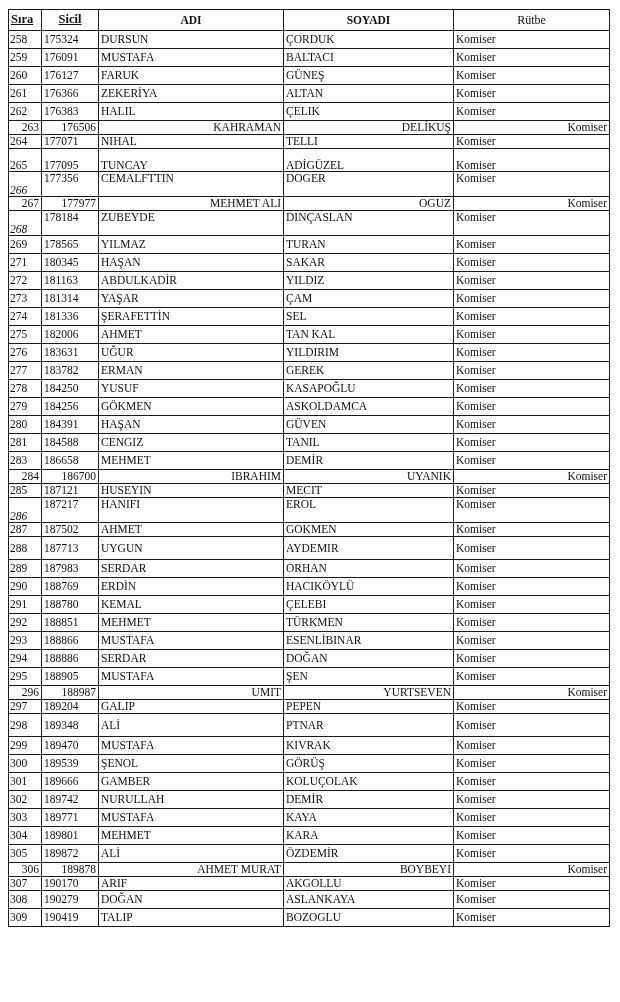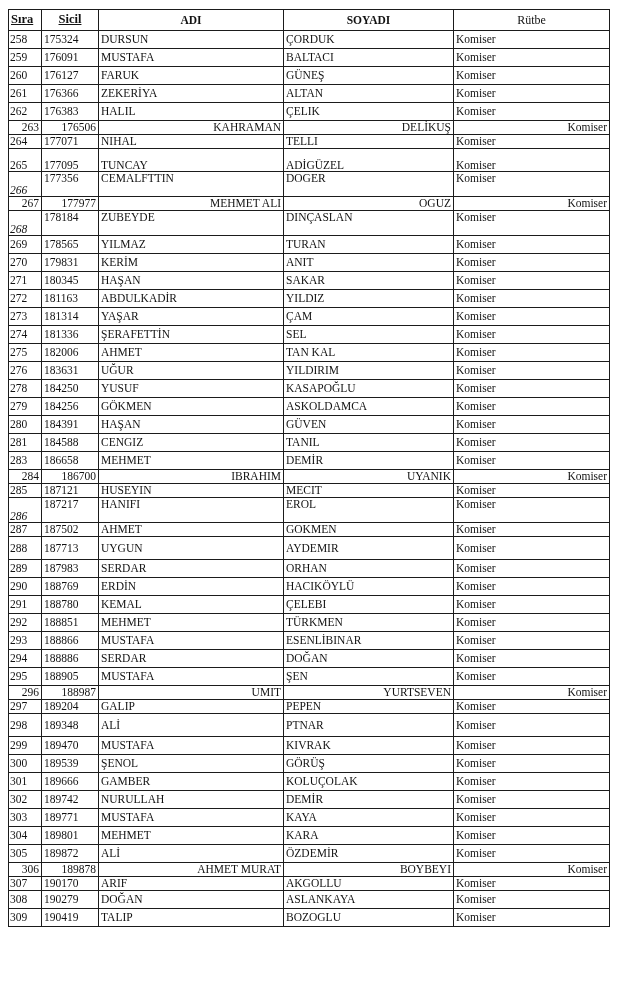--- a/index.html
+++ b/index.html
@@ -137,27 +137,20 @@
           <td class="c-rutbe">Komiser</td>
         </tr>
         <tr>
           <td class="c-sira">269</td>
           <td class="c-sicil">178565</td>
           <td class="c-adi">YILMAZ</td>
           <td class="c-soyadi">TURAN</td>
           <td class="c-rutbe">Komiser</td>
         </tr>
         <tr>
-          <td class="c-sira">270</td>
-          <td class="c-sicil">179831</td>
-          <td class="c-adi">KERİM</td>
-          <td class="c-soyadi">ANIT</td>
-          <td class="c-rutbe">Komiser</td>
-        </tr>
-        <tr>
           <td class="c-sira">271</td>
           <td class="c-sicil">180345</td>
           <td class="c-adi">HAŞAN</td>
           <td class="c-soyadi">SAKAR</td>
           <td class="c-rutbe">Komiser</td>
         </tr>
         <tr>
           <td class="c-sira">272</td>
           <td class="c-sicil">181163</td>
           <td class="c-adi">ABDULKADİR</td>
@@ -183,20 +176,27 @@
           <td class="c-sicil">182006</td>
           <td class="c-adi">AHMET</td>
           <td class="c-soyadi">TAN KAL</td>
           <td class="c-rutbe">Komiser</td>
         </tr>
         <tr>
           <td class="c-sira">276</td>
           <td class="c-sicil">183631</td>
           <td class="c-adi">UĞUR</td>
           <td class="c-soyadi">YILDIRIM</td>
+          <td class="c-rutbe">Komiser</td>
+        </tr>
+        <tr>
+          <td class="c-sira">277</td>
+          <td class="c-sicil">183782</td>
+          <td class="c-adi">ERMAN</td>
+          <td class="c-soyadi">GEREK</td>
           <td class="c-rutbe">Komiser</td>
         </tr>
         <tr>
           <td class="c-sira">278</td>
           <td class="c-sicil">184250</td>
           <td class="c-adi">YUSUF</td>
           <td class="c-soyadi">KASAPOĞLU</td>
           <td class="c-rutbe">Komiser</td>
         </tr>
         <tr>

